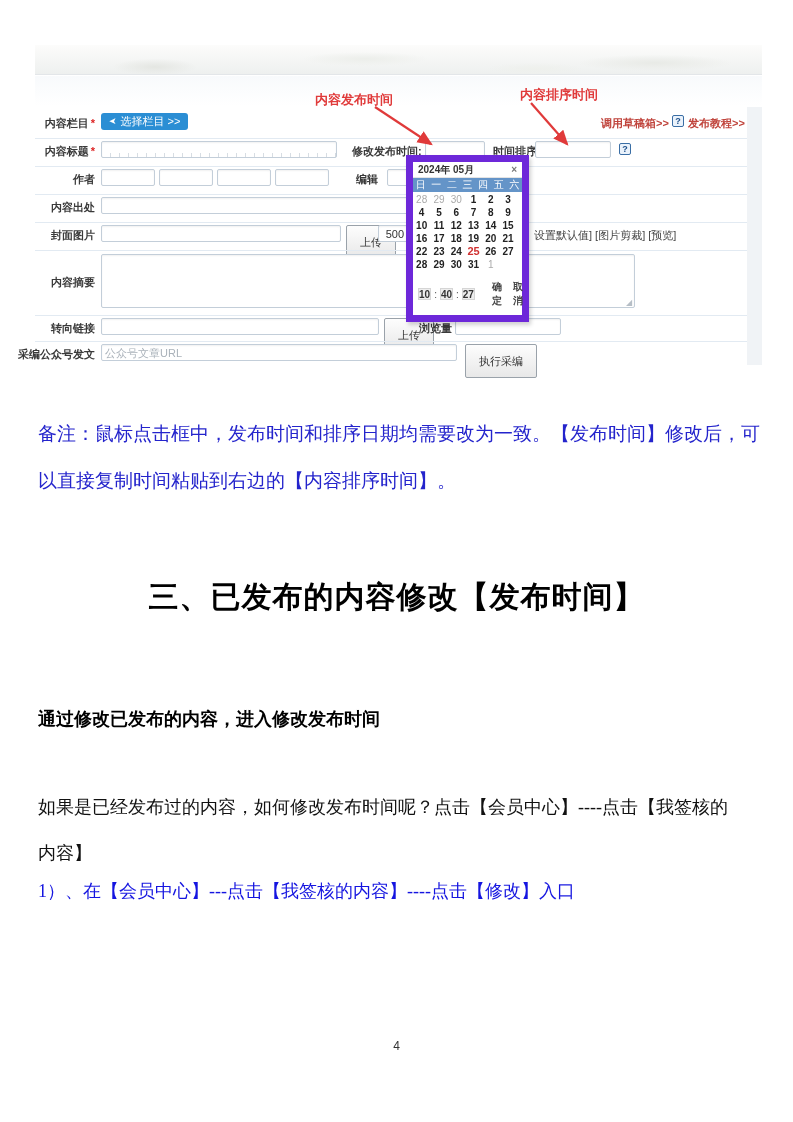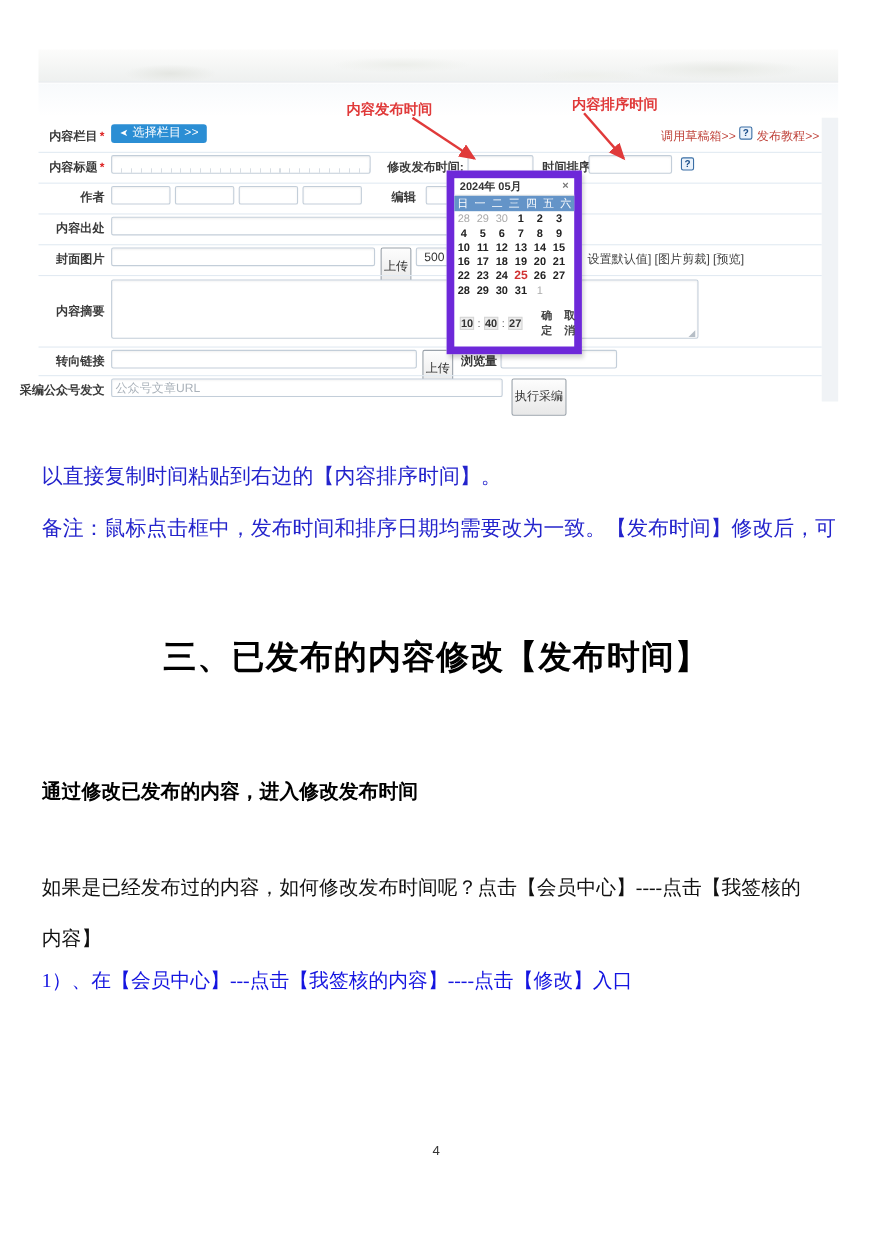--- a/index.html
+++ b/index.html
@@ -24,25 +24,25 @@
 
   .anno{position:absolute;color:var(--annotation-red);font-size:13px;font-weight:bold;white-space:nowrap;}
   .arrows{position:absolute;inset:0;pointer-events:none;z-index:30;}
 
   .flabel{position:absolute;right:667px;white-space:nowrap;font-size:11px;font-weight:bold;color:#3a3a3a;}
   .req{color:#d22;margin-left:2px;}
   .inlabel{position:absolute;font-size:11px;font-weight:bold;color:#3a3a3a;white-space:nowrap;}
   .fin{position:absolute;height:17px;border:1px solid #c3ced9;border-radius:2px;background:#fff;box-shadow:inset 0 1px 2px rgba(0,0,0,.06);font-size:11px;padding:0 3px;color:#333;}
   .fin::placeholder{color:#aab2ba;}
   .ruler{background:#fff repeating-linear-gradient(to right,transparent 0 8px,#d7dde3 8px 9px) left bottom/100% 4px no-repeat;}
-  .gbtn{position:absolute;height:34px;font-size:11px;color:#333;background:linear-gradient(#fdfdfd,#e8e8e8);border:1px solid #9aa2aa;border-radius:2px;padding:0 2px;line-height:16px;text-align:center;cursor:pointer;}
+  .gbtn{position:absolute;height:34px;font-size:11px;color:#333;background:linear-gradient(#fdfdfd,#e8e8e8);border:1px solid #9aa2aa;border-radius:2px;padding:0 13px;line-height:16px;text-align:center;cursor:pointer;}
   .bluebtn{position:absolute;height:17px;background:var(--button-blue);color:#fff;border:none;border-radius:3px;font-size:11px;padding:0 8px;line-height:17px;cursor:pointer;display:flex;align-items:center;gap:4px;}
   .send{display:inline-block;transform:scaleX(-1);font-size:9px;line-height:1;}
   .helpicon{position:absolute;width:12px;height:12px;border:1px solid #3a6ea5;background:#eaf2fb;color:#1c4f8a;font-size:9px;font-weight:bold;text-align:center;line-height:11px;border-radius:2px;cursor:pointer;}
-  .redlink{position:absolute;color:var(--link-red);font-size:11px;font-weight:normal;white-space:nowrap;cursor:pointer;}
+  .redlink{position:absolute;color:var(--link-red);font-size:11px;font-weight:bold;white-space:nowrap;cursor:pointer;}
   .sep{position:absolute;left:0;width:712px;height:1px;background:#e2eaf2;}
   .covlinks{position:absolute;font-size:11px;color:#444;white-space:nowrap;cursor:pointer;}
   .tarea{position:absolute;border:1px solid #c3ced9;border-radius:2px;background:#fff;box-shadow:inset 0 1px 2px rgba(0,0,0,.06);resize:none;}
   .resz{position:absolute;font-size:8px;color:#b6bec6;}
 
   
   .cal{position:absolute;left:371px;top:110px;width:123px;background:#fff;border:7px solid #6d28d9;box-shadow:2px 3px 4px rgba(0,0,0,.18);z-index:20;font-size:10px;}
   .cal-title{height:16px;display:flex;align-items:center;padding:0 5px;color:#333;font-weight:bold;border-bottom:1px solid #e4e4e4;}
   .cal-x{margin-left:auto;color:#777;cursor:pointer;font-size:10px;}
   .cal-week{display:flex;background:var(--calendar-header);color:#fff;height:14px;align-items:center;}
@@ -204,22 +204,22 @@
         <span class="tbox">40</span>
         <span class="tcolon">:</span>
         <span class="tbox">27</span>
         <span class="cal-ok">确定</span>
         <span class="cal-cancel">取消</span>
       </div>
     </div>
   </div>
 
   <div class="note">
+    <div>备注：鼠标点击框中，发布时间和排序日期均需要改为一致。【发布时间】修改后，可</div>
     <div>以直接复制时间粘贴到右边的【内容排序时间】。</div>
-    <div>备注：鼠标点击框中，发布时间和排序日期均需要改为一致。【发布时间】修改后，可</div>
   </div>
 
   <div class="h2">三、已发布的内容修改【发布时间】</div>
 
   <div class="sub">通过修改已发布的内容，进入修改发布时间</div>
 
   <div class="body1">如果是已经发布过的内容，如何修改发布时间呢？点击【会员中心】----点击【我签核的</div>
   <div class="body2">内容】</div>
   <div class="step">1）、在【会员中心】---点击【我签核的内容】----点击【修改】入口</div>
 

